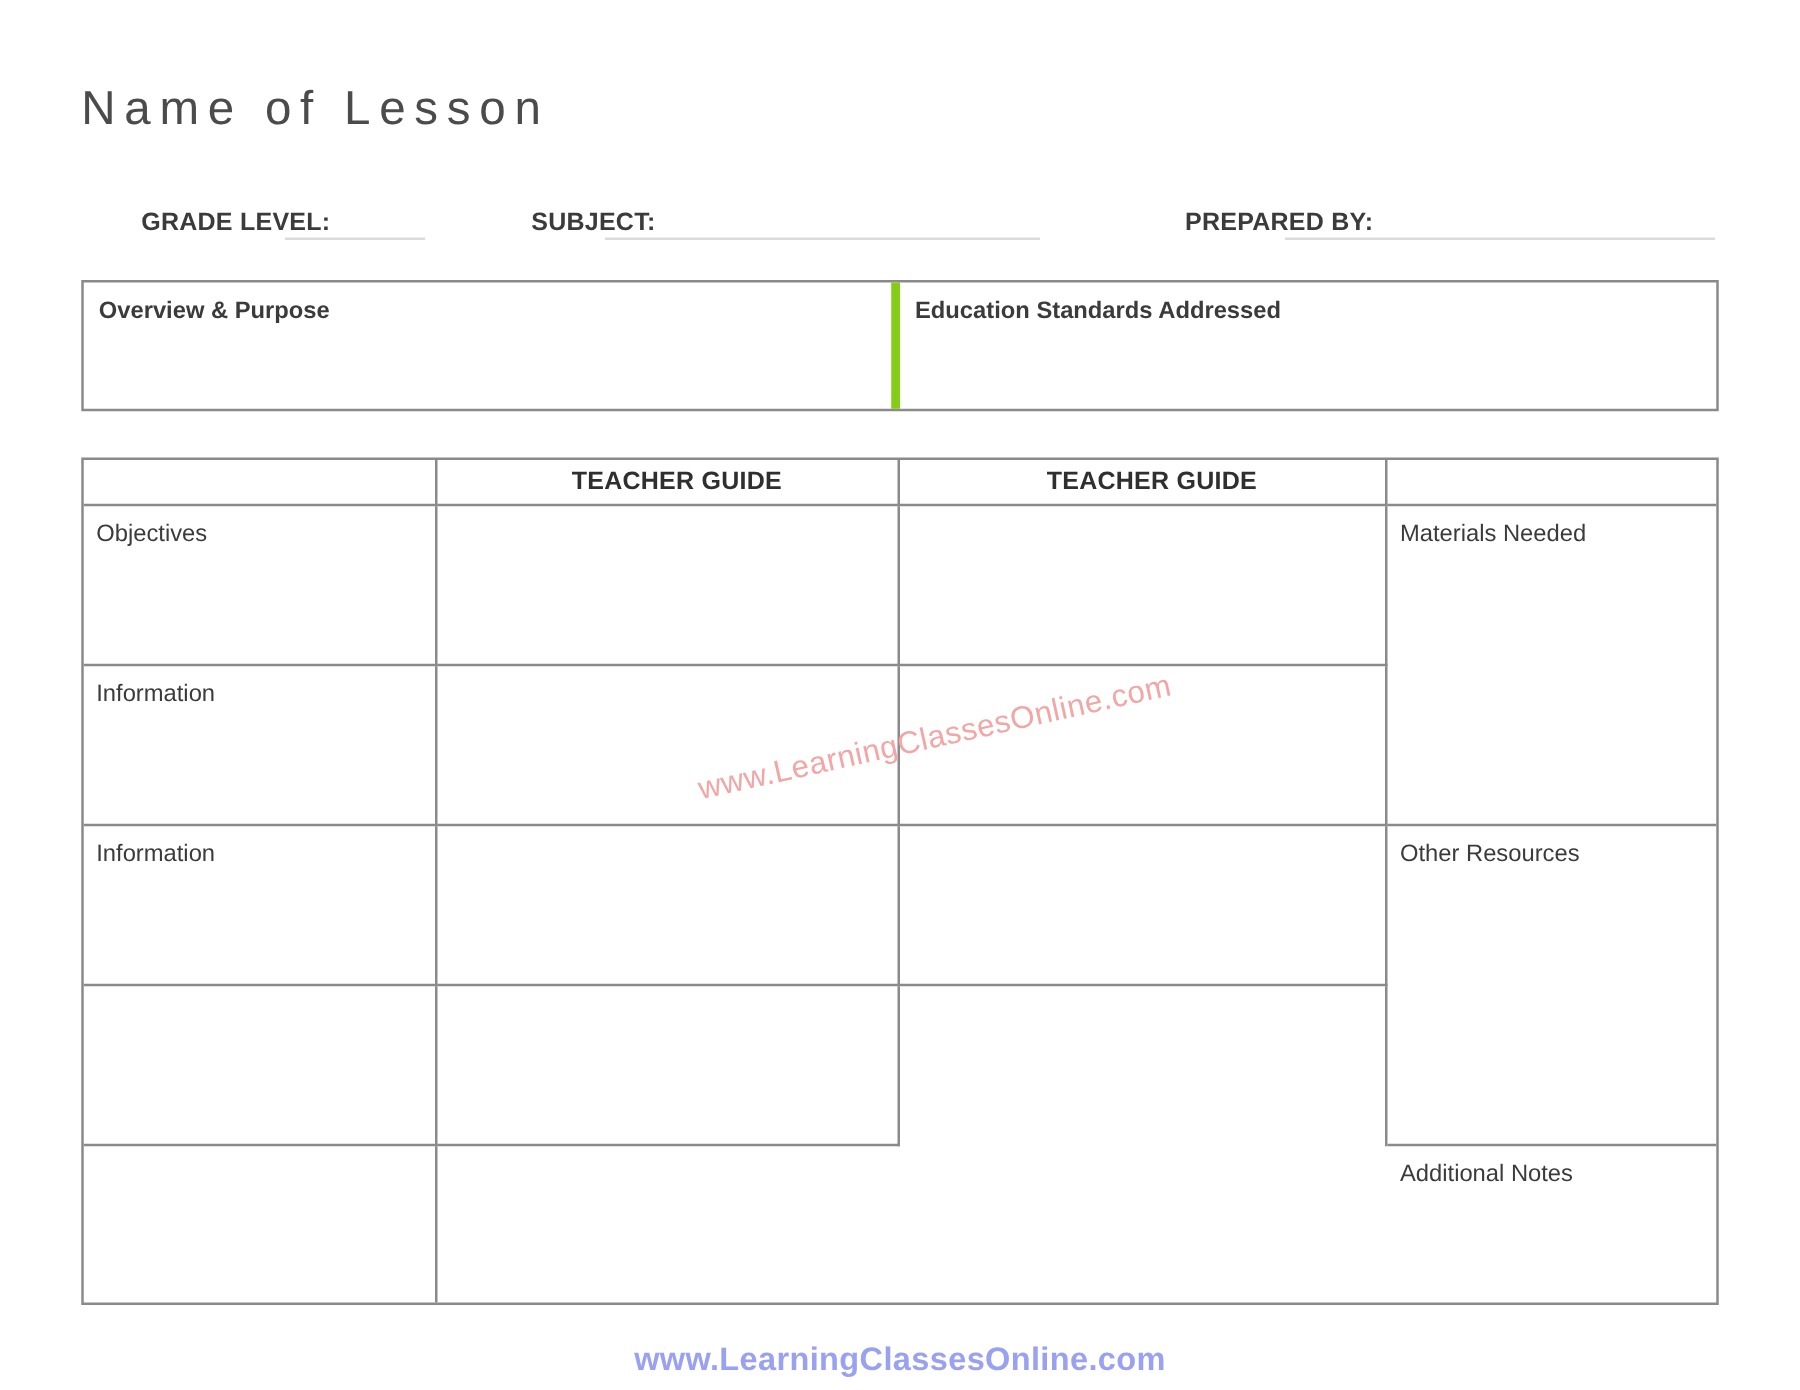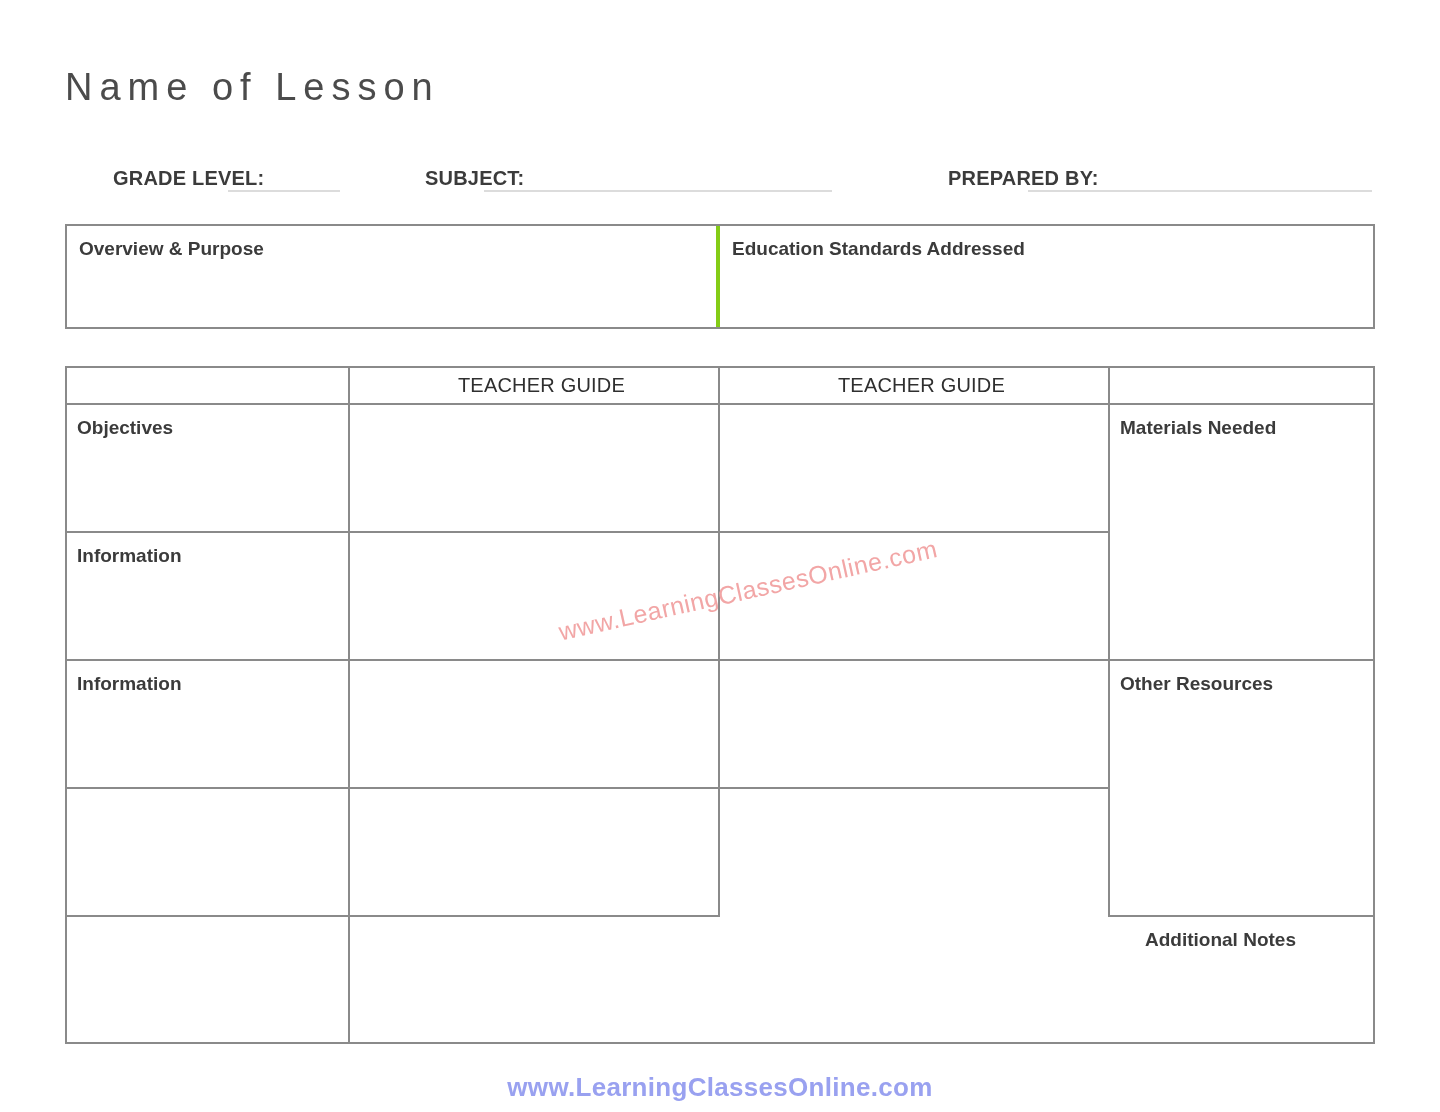--- a/index.html
+++ b/index.html
@@ -28,40 +28,40 @@
   #subject-label { left:377px; }
   #subject-line { left:484px; width:348px; }
   #prepared-label { left:900px; }
   #prepared-line { left:1028px; width:344px; }
   
   .overview-table {
     position:absolute; left:65px; top:224px; width:1310px; height:105px;
     border:2px solid #8a8a8a; display:grid; grid-template-columns:653px 653px;
   }
   .overview-cell { padding:12px 12px; }
-  .overview-cell.first { border-right:4px solid #84cc16; }
+  .overview-cell.first { border-right:7px solid #84cc16; }
   .cell-heading { font-size:19px; font-weight:bold; color:#3b3b3b; }
   
   .main-table {
     position:absolute; left:65px; top:366px; width:1310px; height:678px;
     border:2px solid #8a8a8a; display:grid;
     grid-template-columns:283px 370px 390px 263px;
     grid-template-rows:37px 128px 128px 128px 128px 125px;
   }
   .mt-cell { border-right:2px solid #8a8a8a; border-bottom:2px solid #8a8a8a; }
   .mt-cell.no-r { border-right:none; }
   .mt-cell.no-b { border-bottom:none; }
   .mt-head {
     display:flex; align-items:center; justify-content:center;
-    font-size:20px; font-weight:normal; color:#2f2f2f; letter-spacing:0.2px;padding-left:15px;
+    font-size:20px; font-weight:bold; color:#2f2f2f; letter-spacing:0.2px;padding-left:15px;
   }
-  .mt-label { padding:12px 10px; font-size:19px; font-weight:bold; color:#3b3b3b; }
+  .mt-label { padding:12px 10px; font-size:19px; font-weight:normal; color:#3b3b3b; }
   .side-materials { grid-column:4; grid-row:2 / span 2; }
   .side-other     { grid-column:4; grid-row:4 / span 2; }
-  .side-notes     { grid-column:4; grid-row:6;margin-left:25px; }
+  .side-notes     { grid-column:4; grid-row:6; }
   
   .watermark {
     position:absolute; left:556px; top:618px;
     transform:rotate(-12.5deg); transform-origin:0 0;
     font-size:25px; color:#f2a6a6; letter-spacing:0.5px; white-space:nowrap;
     pointer-events:none;
   }
   
   .footer {
     position:absolute; left:0; top:1072px; width:1440px; text-align:center;

